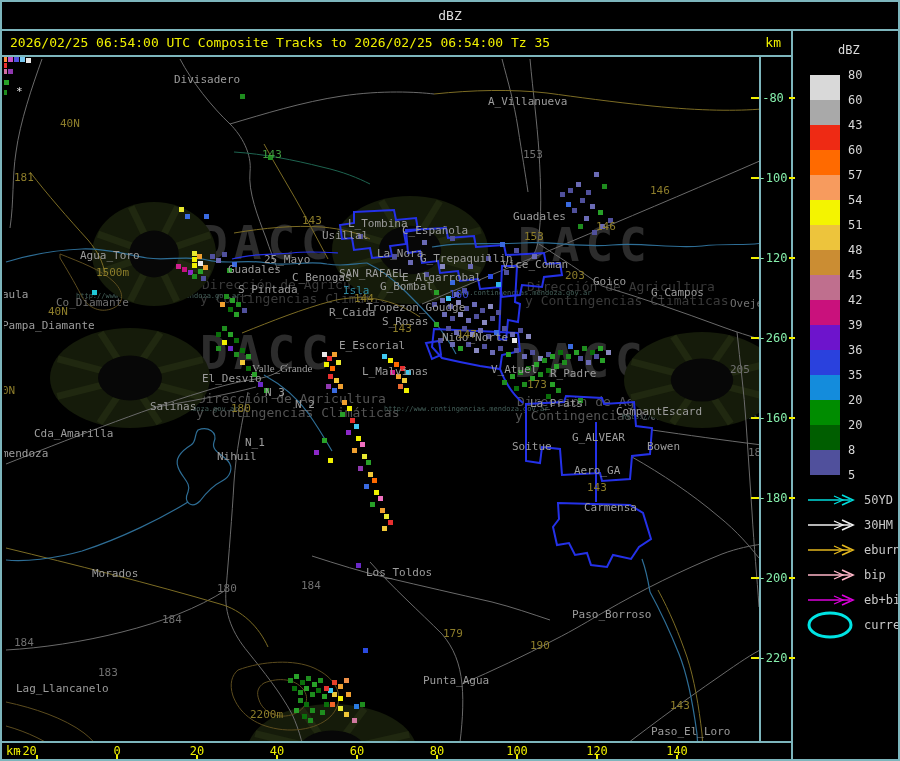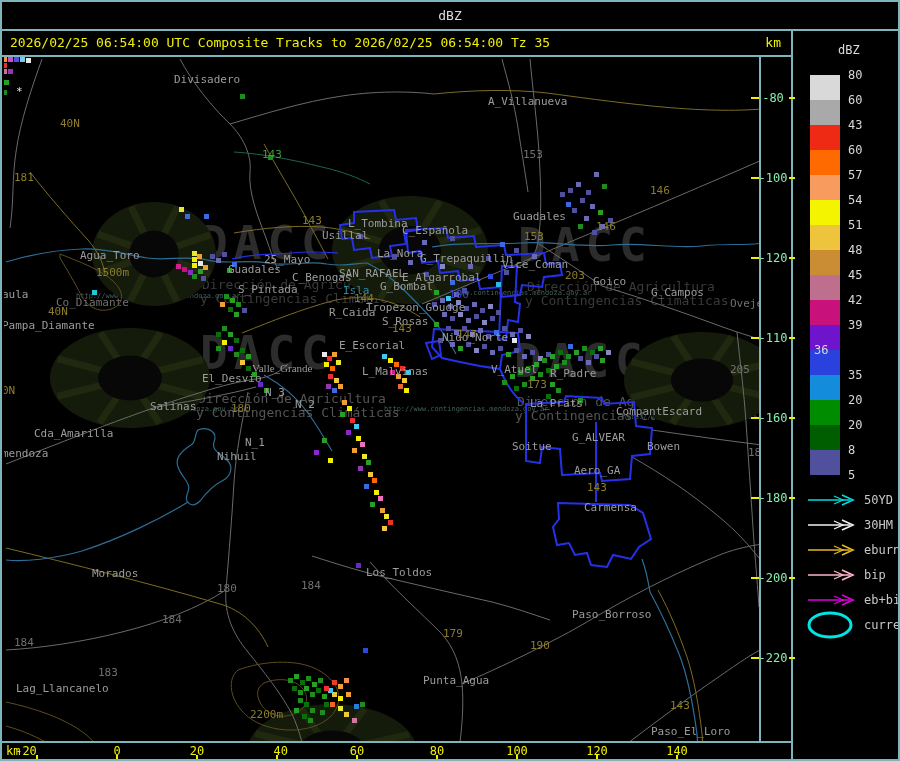--- a/index.html
+++ b/index.html
@@ -552,42 +552,42 @@
   </div>
 <div class="ylab" style="left: 756px; top: 90px;">-80</div>
     <div class="ydash" style="left: 749px; top: 95px; width: 8px; height: 2px;"></div>
     <div class="ydash" style="left: 787px; top: 95px; width: 6px; height: 2px;"></div>
     <div class="ylab" style="left: 756px; top: 170px;">-100</div>
     <div class="ydash" style="left: 749px; top: 175px; width: 8px; height: 2px;"></div>
     <div class="ydash" style="left: 787px; top: 175px; width: 6px; height: 2px;"></div>
     <div class="ylab" style="left: 756px; top: 250px;">-120</div>
     <div class="ydash" style="left: 749px; top: 255px; width: 8px; height: 2px;"></div>
     <div class="ydash" style="left: 787px; top: 255px; width: 6px; height: 2px;"></div>
-    <div class="ylab" style="left: 756px; top: 330px;">-110</div>
+    <div class="ylab" style="left: 756px; top: 330px;">-260</div>
     <div class="ydash" style="left: 749px; top: 335px; width: 8px; height: 2px;"></div>
     <div class="ydash" style="left: 787px; top: 335px; width: 6px; height: 2px;"></div>
     <div class="ylab" style="left: 756px; top: 410px;">-160</div>
     <div class="ydash" style="left: 749px; top: 415px; width: 8px; height: 2px;"></div>
     <div class="ydash" style="left: 787px; top: 415px; width: 6px; height: 2px;"></div>
     <div class="ylab" style="left: 756px; top: 490px;">-180</div>
     <div class="ydash" style="left: 749px; top: 495px; width: 8px; height: 2px;"></div>
     <div class="ydash" style="left: 787px; top: 495px; width: 6px; height: 2px;"></div>
     <div class="ylab" style="left: 756px; top: 570px;">-200</div>
     <div class="ydash" style="left: 749px; top: 575px; width: 8px; height: 2px;"></div>
     <div class="ydash" style="left: 787px; top: 575px; width: 6px; height: 2px;"></div>
     <div class="ylab" style="left: 756px; top: 650px;">-220</div>
     <div class="ydash" style="left: 749px; top: 655px; width: 8px; height: 2px;"></div>
     <div class="ydash" style="left: 787px; top: 655px; width: 6px; height: 2px;"></div>
     <div class="xlab" style="left: 4px; top: 743px;">-20</div>
     <div class="xdash" style="left: 34px; top: 753px; width: 2px; height: 7px;"></div>
     <div class="xlab" style="left: 95px; top: 743px;">0</div>
     <div class="xdash" style="left: 114px; top: 753px; width: 2px; height: 7px;"></div>
     <div class="xlab" style="left: 175px; top: 743px;">20</div>
     <div class="xdash" style="left: 194px; top: 753px; width: 2px; height: 7px;"></div>
-    <div class="xlab" style="left: 246px; top: 743px; text-align: right;">40</div>
+    <div class="xlab" style="left: 255px; top: 743px;">40</div>
     <div class="xdash" style="left: 274px; top: 753px; width: 2px; height: 7px;"></div>
     <div class="xlab" style="left: 335px; top: 743px;">60</div>
     <div class="xdash" style="left: 354px; top: 753px; width: 2px; height: 7px;"></div>
     <div class="xlab" style="left: 415px; top: 743px;">80</div>
     <div class="xdash" style="left: 434px; top: 753px; width: 2px; height: 7px;"></div>
     <div class="xlab" style="left: 495px; top: 743px;">100</div>
     <div class="xdash" style="left: 514px; top: 753px; width: 2px; height: 7px;"></div>
     <div class="xlab" style="left: 575px; top: 743px;">120</div>
     <div class="xdash" style="left: 594px; top: 753px; width: 2px; height: 7px;"></div>
     <div class="xlab" style="left: 655px; top: 743px;">140</div>
@@ -608,21 +608,21 @@
     <div class="sclab" style="left: 846px; top: 217px;">51</div>
     <div class="swatch" style="left: 808px; top: 248px; height: 25px; background: rgb(203, 141, 51);"></div>
     <div class="sclab" style="left: 846px; top: 242px;">48</div>
     <div class="swatch" style="left: 808px; top: 273px; height: 25px; background: rgb(191, 111, 142);"></div>
     <div class="sclab" style="left: 846px; top: 267px;">45</div>
     <div class="swatch" style="left: 808px; top: 298px; height: 25px; background: rgb(201, 17, 124);"></div>
     <div class="sclab" style="left: 846px; top: 292px;">42</div>
     <div class="swatch" style="left: 808px; top: 323px; height: 25px; background: rgb(109, 20, 204);"></div>
     <div class="sclab" style="left: 846px; top: 317px;">39</div>
     <div class="swatch" style="left: 808px; top: 348px; height: 25px; background: rgb(42, 65, 221);"></div>
-    <div class="sclab" style="left: 812px; top: 342px;">36</div>
+    <div class="sclab" style="left: 846px; top: 342px;">36</div>
     <div class="swatch" style="left: 808px; top: 373px; height: 25px; background: rgb(20, 140, 220);"></div>
     <div class="sclab" style="left: 846px; top: 367px;">35</div>
     <div class="swatch" style="left: 808px; top: 398px; height: 25px; background: rgb(0, 140, 0);"></div>
     <div class="sclab" style="left: 846px; top: 392px;">20</div>
     <div class="swatch" style="left: 808px; top: 423px; height: 25px; background: rgb(0, 94, 0);"></div>
     <div class="sclab" style="left: 846px; top: 417px;">20</div>
     <div class="swatch" style="left: 808px; top: 448px; height: 25px; background: rgb(80, 80, 156);"></div>
     <div class="sclab" style="left: 846px; top: 442px;">8</div>
     <div class="sclab" style="left: 846px; top: 467px;">5</div>
     <div class="leglab" style="left: 862px; top: 492px;">50YD</div>

